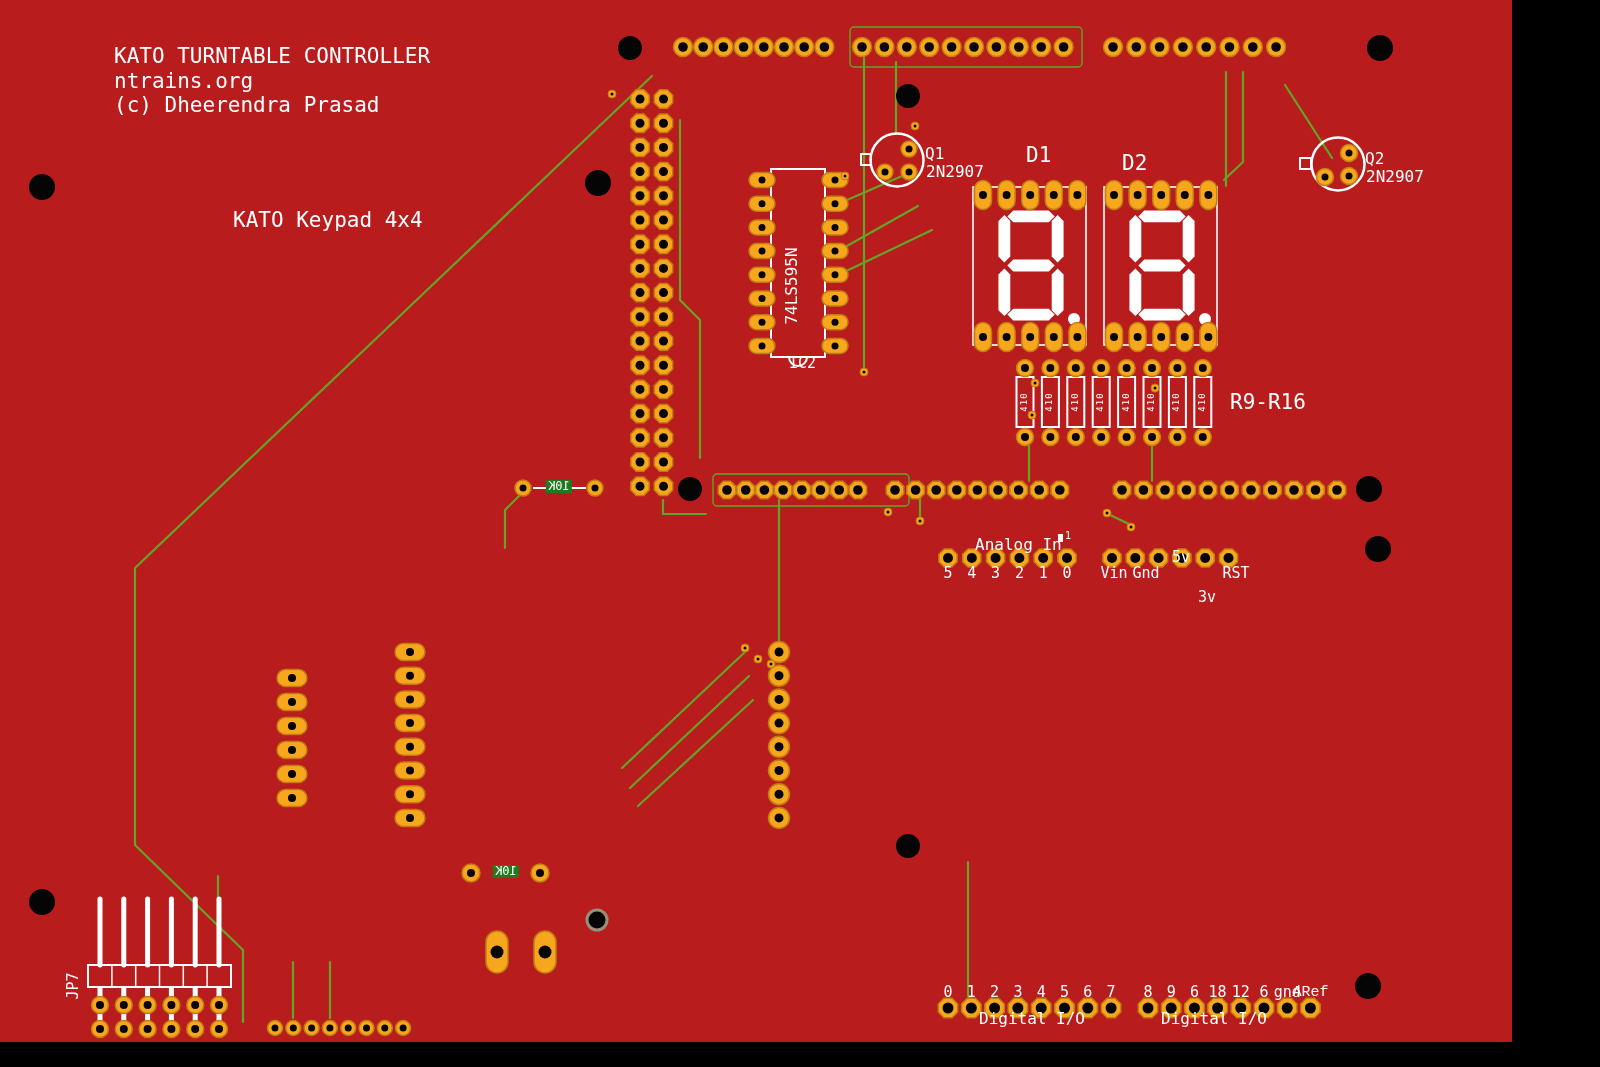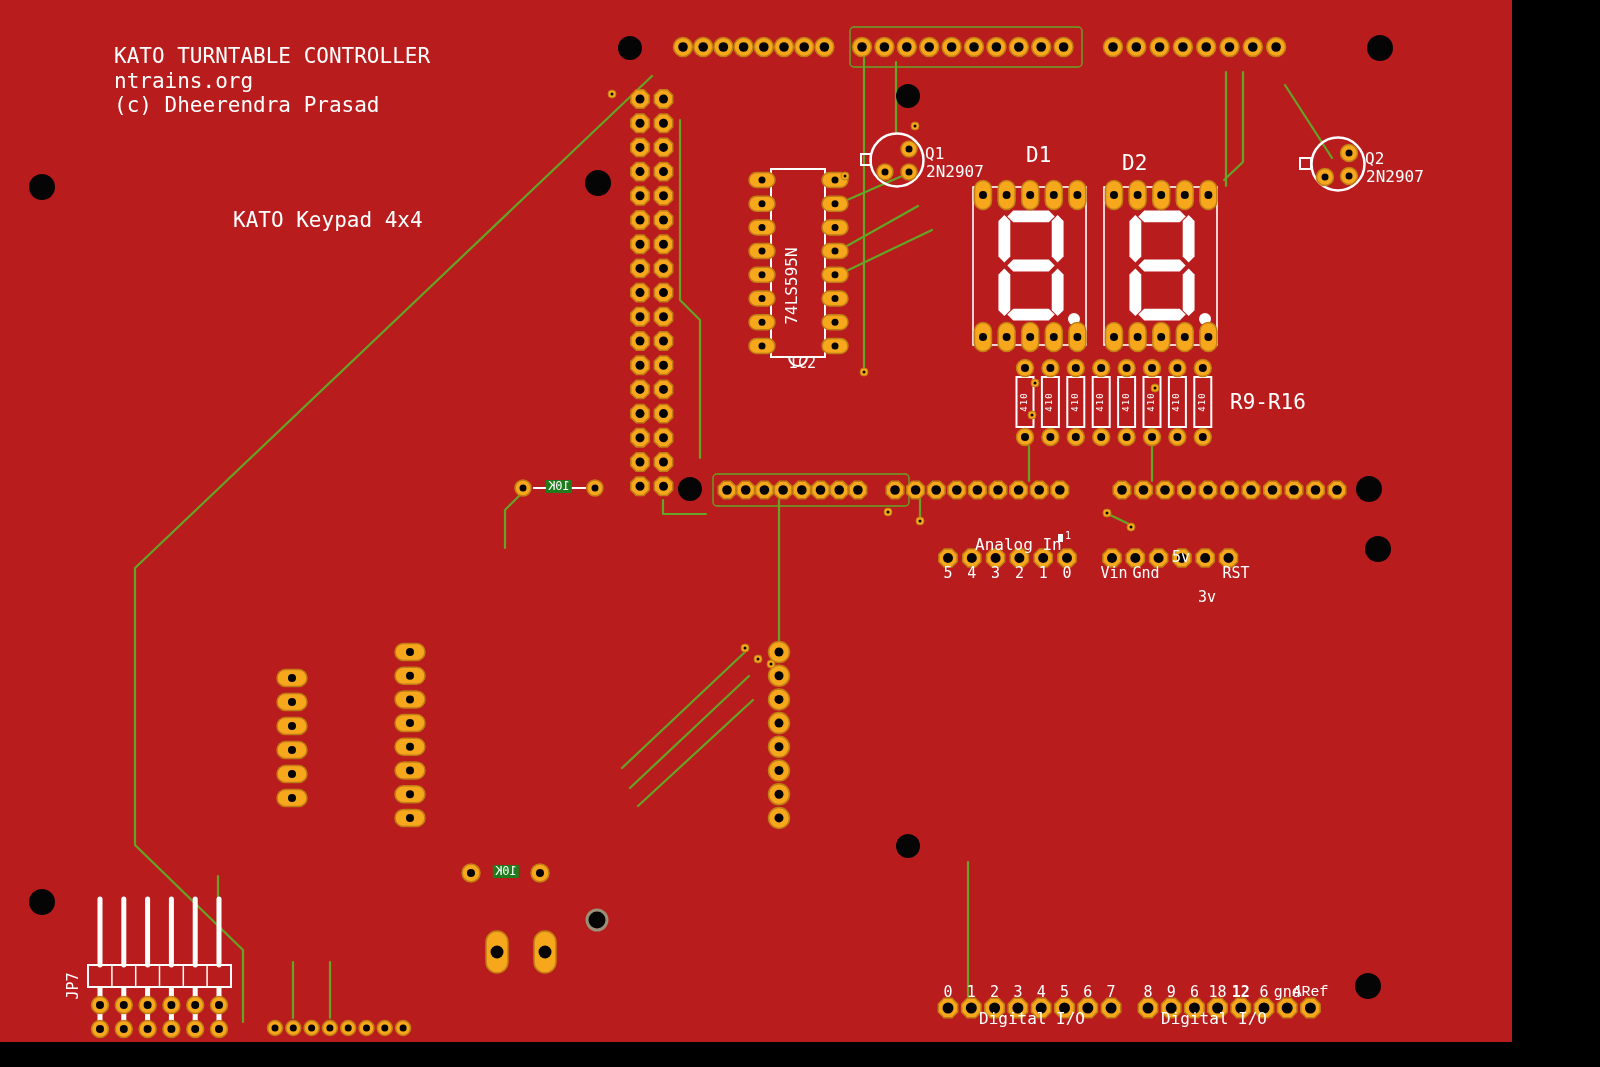--- a/index.html
+++ b/index.html
@@ -672,21 +672,21 @@
     <span class="t tc fs15" style="left: 994.6px; top: 985px;">2</span>
     <span class="t tc fs15" style="left: 1017.9px; top: 985px;">3</span>
     <span class="t tc fs15" style="left: 1041.2px; top: 985px;">4</span>
     <span class="t tc fs15" style="left: 1064.5px; top: 985px;">5</span>
     <span class="t tc fs15" style="left: 1087.8px; top: 985px;">6</span>
     <span class="t tc fs15" style="left: 1111.1px; top: 985px;">7</span>
     <span class="t tc fs15" style="left: 1148px; top: 985px;">8</span>
     <span class="t tc fs15" style="left: 1171.2px; top: 985px;">9</span>
     <span class="t tc fs15" style="left: 1194.4px; top: 985px;">6</span>
     <span class="t tc fs15" style="left: 1217.6px; top: 985px;">18</span>
-    <span class="t tc fs15" style="left: 1240.8px; top: 985px; font-weight: bold;">12</span>
+    <span class="t tc fs15" style="left: 1240.8px; top: 985px;">12</span>
     <span class="t tc fs15" style="left: 1264px; top: 985px;">6</span>
     <span class="t tc fs15" style="left: 1287.2px; top: 985px;">gnd</span>
     <span class="t tc fs15" style="left: 1310.4px; top: 985px; font-family: Liberation Mono, monospace;">ARef</span>
     <span class="t" style="left: 1025px; top: 402px; font-size: 9px; transform: translate(-50%, -50%) rotate(-90deg); letter-spacing: 1px;">410</span>
     <span class="t" style="left: 1050.4px; top: 402px; font-size: 9px; transform: translate(-50%, -50%) rotate(-90deg); letter-spacing: 1px;">410</span>
     <span class="t" style="left: 1075.8px; top: 402px; font-size: 9px; transform: translate(-50%, -50%) rotate(-90deg); letter-spacing: 1px;">410</span>
     <span class="t" style="left: 1101.2px; top: 402px; font-size: 9px; transform: translate(-50%, -50%) rotate(-90deg); letter-spacing: 1px;">410</span>
     <span class="t" style="left: 1126.6px; top: 402px; font-size: 9px; transform: translate(-50%, -50%) rotate(-90deg); letter-spacing: 1px;">410</span>
     <span class="t" style="left: 1152px; top: 402px; font-size: 9px; transform: translate(-50%, -50%) rotate(-90deg); letter-spacing: 1px;">410</span>
     <span class="t" style="left: 1177.4px; top: 402px; font-size: 9px; transform: translate(-50%, -50%) rotate(-90deg); letter-spacing: 1px;">410</span>

